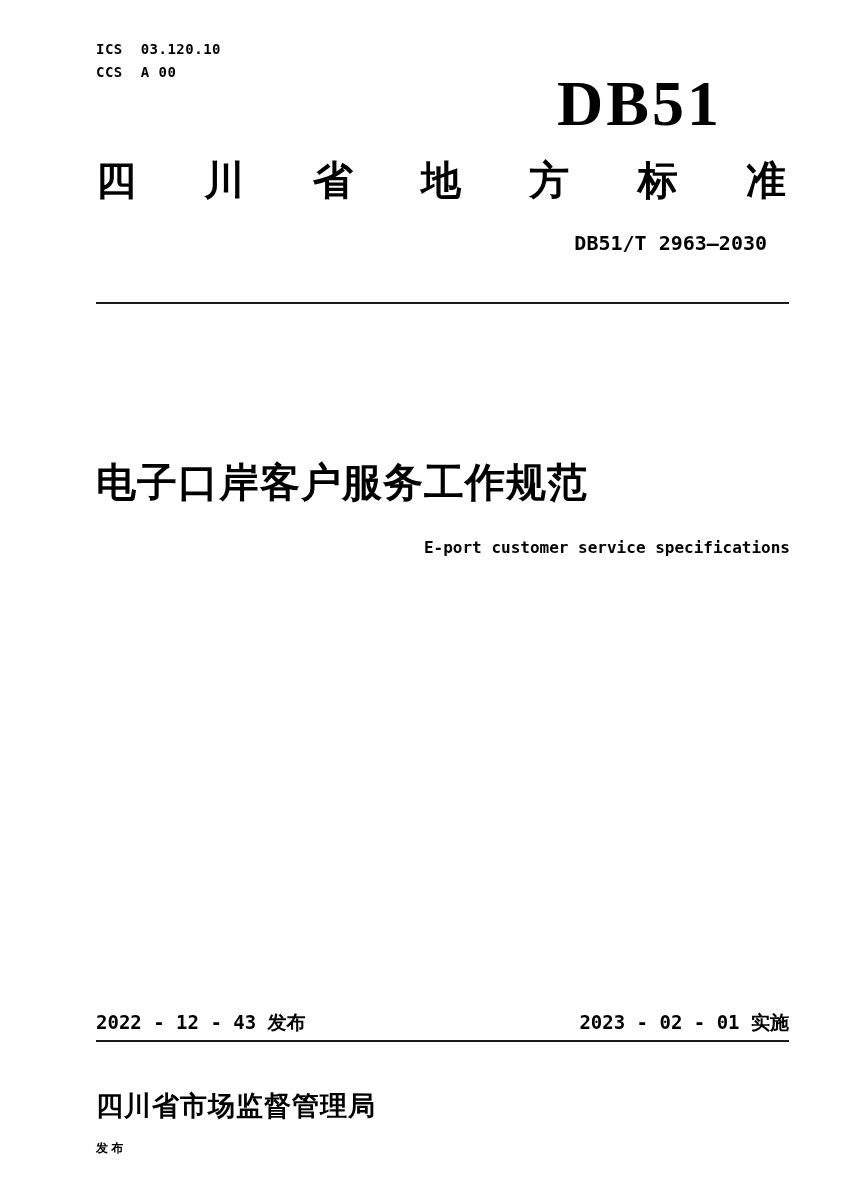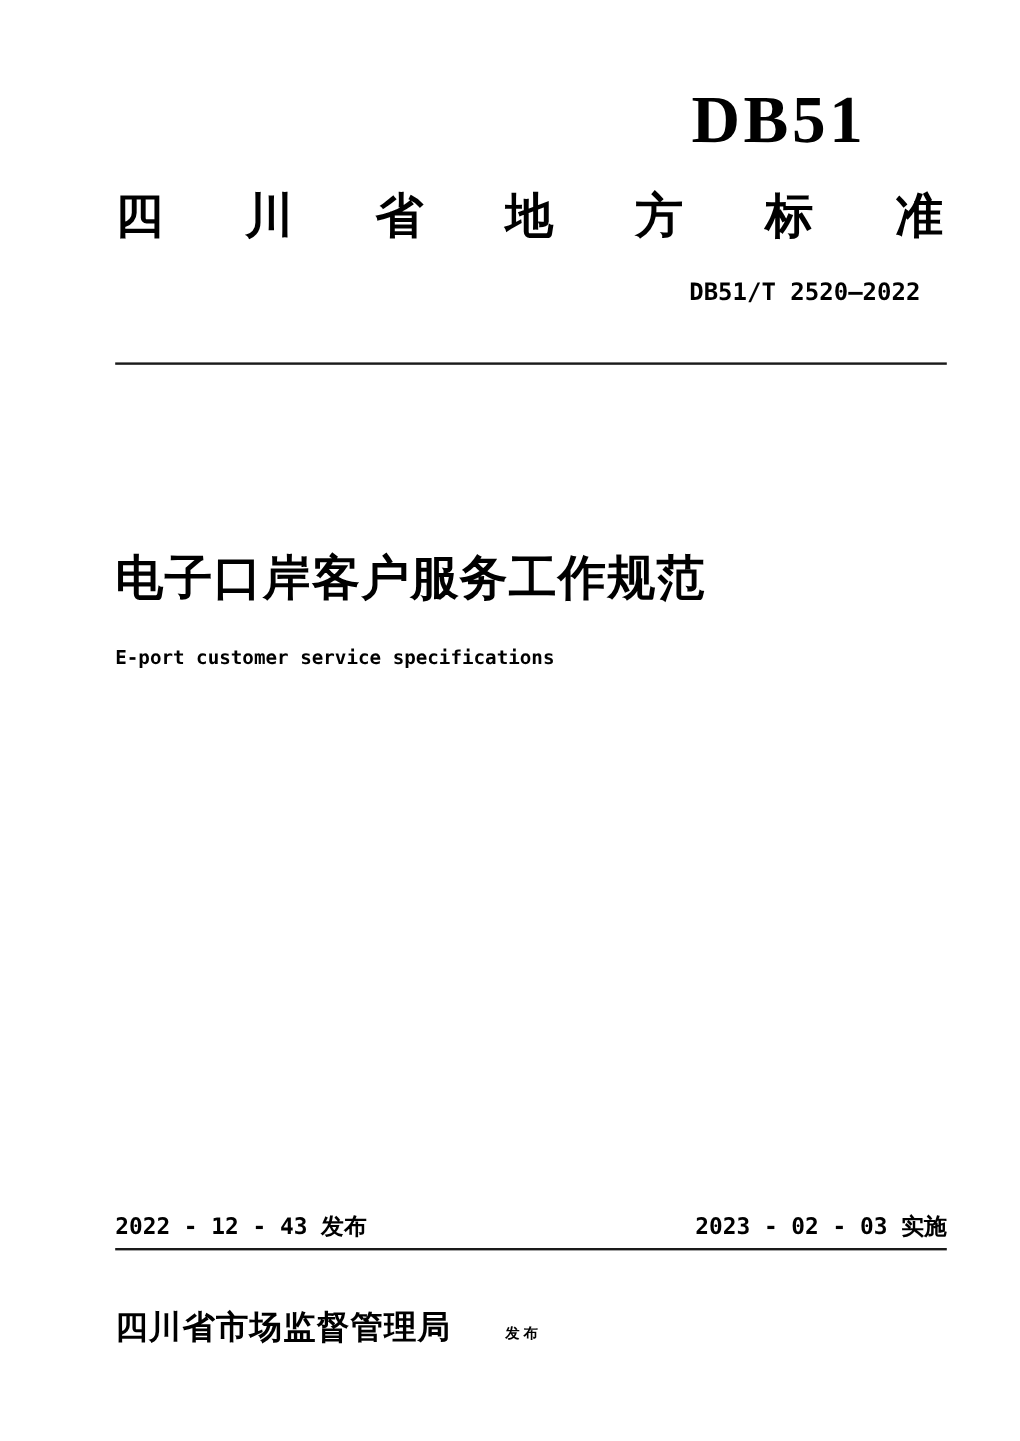--- a/index.html
+++ b/index.html
@@ -28,21 +28,21 @@
     white-space: pre;
     letter-spacing: 0.5px;
   }
   
   .logo {
     position: absolute;
     top: 72px;
     right: 128px;
     font-family: "Liberation Serif", "DejaVu Serif", serif;
     font-weight: bold;
-    font-size: 56px;
+    font-size: 64px;
     line-height: 1.0;
     letter-spacing: 3px;
   }
   
   .standard-name {
     position: absolute;
     left: 96px;
     right: 64px;
     top: 160px;
     display: flex;
@@ -79,21 +79,21 @@
     font-size: 40px;
     font-weight: bold;
     line-height: 1.15;
     letter-spacing: 1px;
   }
   .title-en {
     position: absolute;
     left: 96px;
     right: 60px;
     top: 538px;
-    text-align: left;
+    text-align: right;
     font-family: "DejaVu Sans Mono", monospace;
     font-weight: bold;
     font-size: 16px;
     line-height: 1.3;
   }
   
   .dates-row {
     position: absolute;
     left: 96px;
     right: 61px;
@@ -107,63 +107,68 @@
     white-space: pre;
   }
   
   .publisher-row {
     position: absolute;
     left: 96px;
     right: 60px;
     top: 1090px;
     display: flex;
     align-items: baseline;
-    gap: 45px;
+    gap: 19px;
+    flex-direction: column;
   }
   .publisher-name {
     font-size: 27px;
     font-weight: bold;
     letter-spacing: 1px;
     line-height: 1.2;
   }
   .publish-label {
     font-size: 12px;
     font-weight: bold;
     white-space: pre;
     line-height: 1.2;
   }
 </style>
 </head>
 <body>
 
 <div class="page">
 
+  <div class="meta-block">
+    <div class="meta-line">ICS  03.120.10</div>
+    <div class="meta-line">CCS  A 00</div>
+  </div>
 
   <div class="logo">DB51</div>
 
   <div class="standard-name">
     <span>四</span>
     <span>川</span>
     <span>省</span>
     <span>地</span>
     <span>方</span>
     <span>标</span>
     <span>准</span>
   </div>
 
-  <div class="standard-number">DB51/T 2520—2022</div>
+  <div class="standard-number">DB51/T 2963—2030</div>
 
   <div class="rule rule-top"></div>
 
   <div class="title-zh">电子口岸客户服务工作规范</div>
   <div class="title-en">E-port customer service specifications</div>
 
   <div class="dates-row">
     <span>2022 - 12 - 43 发布</span>
-    <span>2023 - 02 - 03 实施</span>
+    <span>2023 - 02 - 01 实施</span>
   </div>
 
   <div class="rule rule-bottom"></div>
 
   <div class="publisher-row">
     <span class="publisher-name">四川省市场监督管理局</span>
     <span class="publish-label">发 布</span>
   </div>
 
 </div>

